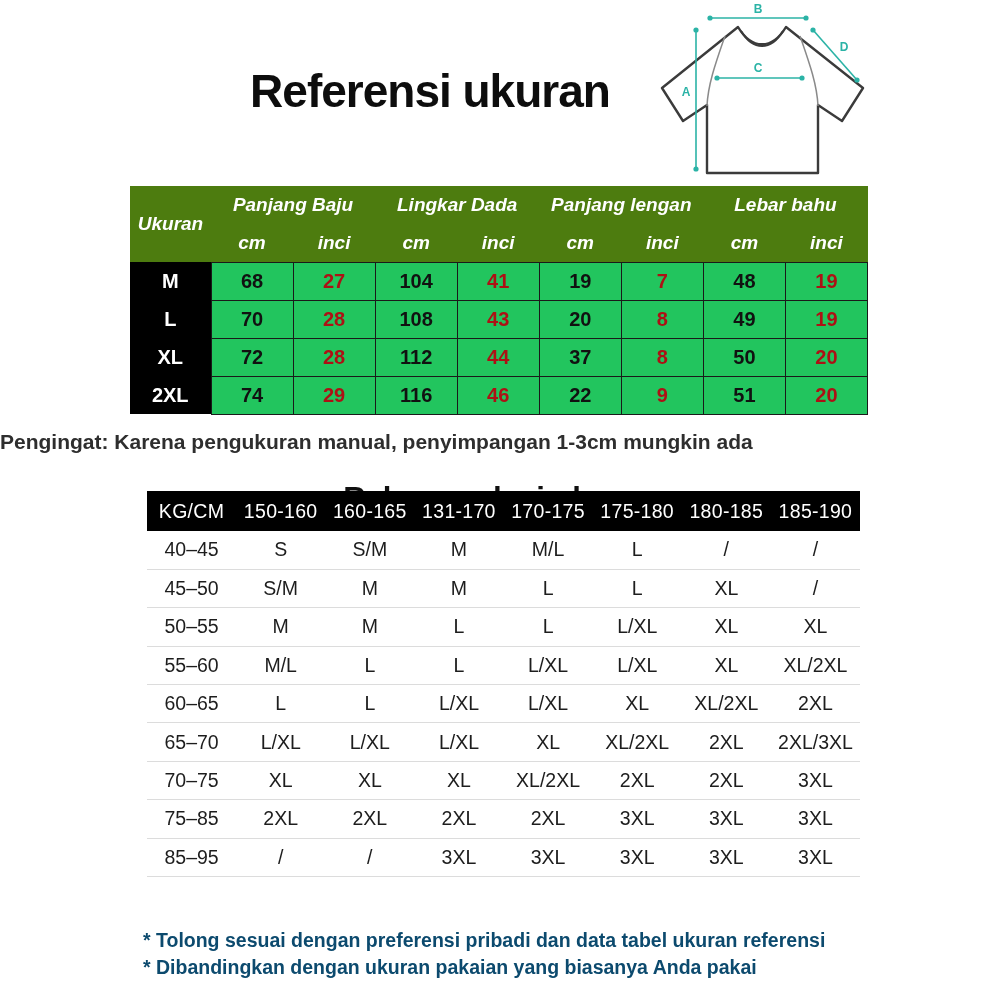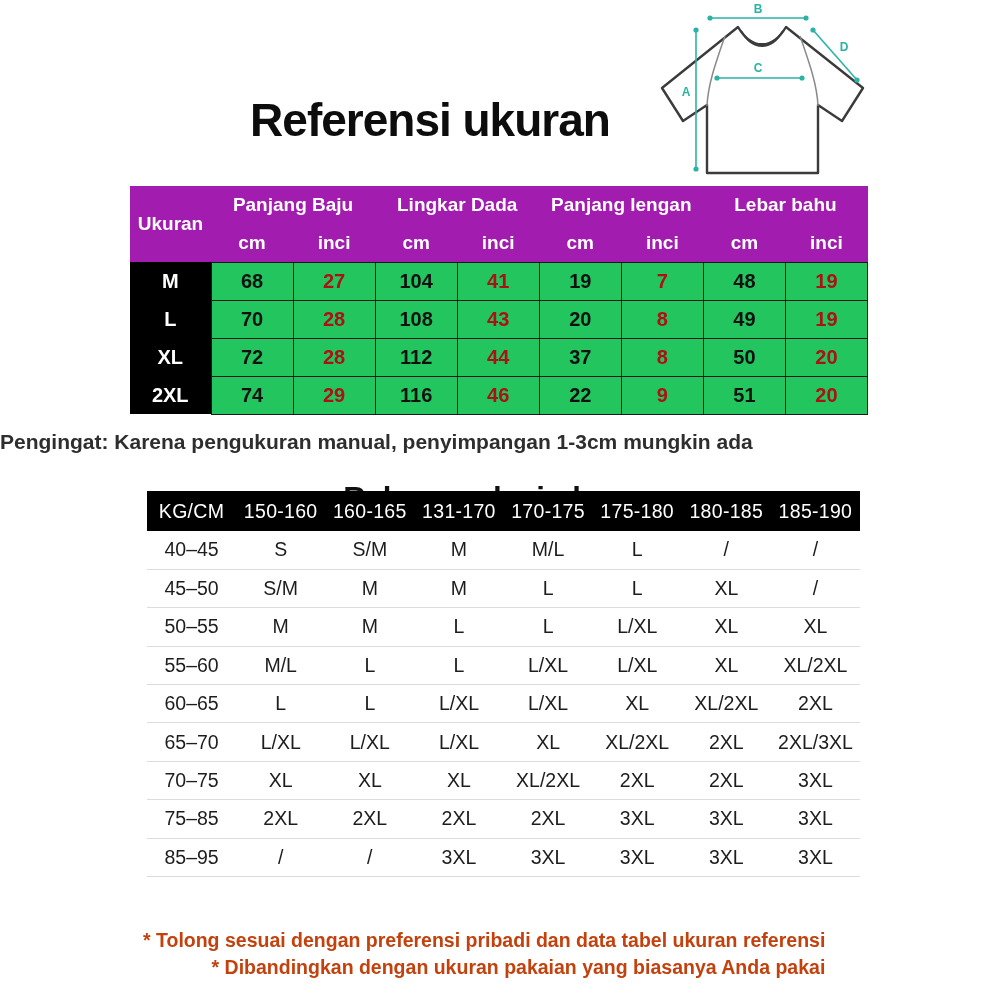--- a/index.html
+++ b/index.html
@@ -2,38 +2,38 @@
 <html><head>
 <meta charset="utf-8">
 <style>
   * { margin:0; padding:0; box-sizing:border-box; }
   html,body { width:1000px; height:1000px; background:#ffffff;
     font-family:"Liberation Sans", sans-serif; color:#111; overflow:hidden; }
   .canvas { position:relative; width:1000px; height:1000px; background:#fff; }
 
   
   .main-title { position:absolute; top:64px; left:0; width:860px;
-    text-align:center; font-size:46px; font-weight:700; letter-spacing:-1px; color:#0d0d0d;margin-top:29px; }
+    text-align:center; font-size:46px; font-weight:700; letter-spacing:-1px; color:#0d0d0d; }
   .reminder-note { position:absolute; top:430px; left:0; width:1000px;
     text-align:left; font-size:21px; font-weight:700; color:#2e2e2e; }
   .section2-title { position:absolute; top:481px; left:0; width:1000px;
     text-align:center; font-size:31px; font-weight:600; color:#101010; }
   .footnotes { position:absolute; top:927px; left:143px; font-size:19.5px;
-    font-weight:700; color:#c2410c; line-height:27px;text-align:right; }
+    font-weight:700; color:#0c4a6e; line-height:27px; }
 
   
   .tshirt-wrap { position:absolute; left:640px; top:2px; width:236px; height:176px; }
 
   
   .size-table { position:absolute; left:130px; top:186px; width:738px;
     border-collapse:collapse; table-layout:fixed; }
   .size-table col.c-first { width:81px; }
   .size-table th, .size-table td { text-align:center; vertical-align:middle;
     height:38px; font-size:19px; font-weight:700; }
-  .size-table thead th { background:#a21caf; color:#fff; border:0; }
+  .size-table thead th { background:#4d7c0f; color:#fff; border:0;font-style:italic; }
   .size-table tbody th { background:#000; color:#fff; border:0; font-size:20px; }
   .size-table tbody td { background:#22c55e; border:1px solid #1a1a1a; font-size:20px; }
   .size-table td.cm { color:#111; }
   .size-table td.inci { color:#ad1115; }
 
   
   .rec-table { position:absolute; left:147px; top:491px; width:713px;
     border-collapse:collapse; table-layout:fixed; }
   .rec-table th, .rec-table td { text-align:center; vertical-align:middle; }
   .rec-table thead th { background:#000; color:#fff; height:40px;

